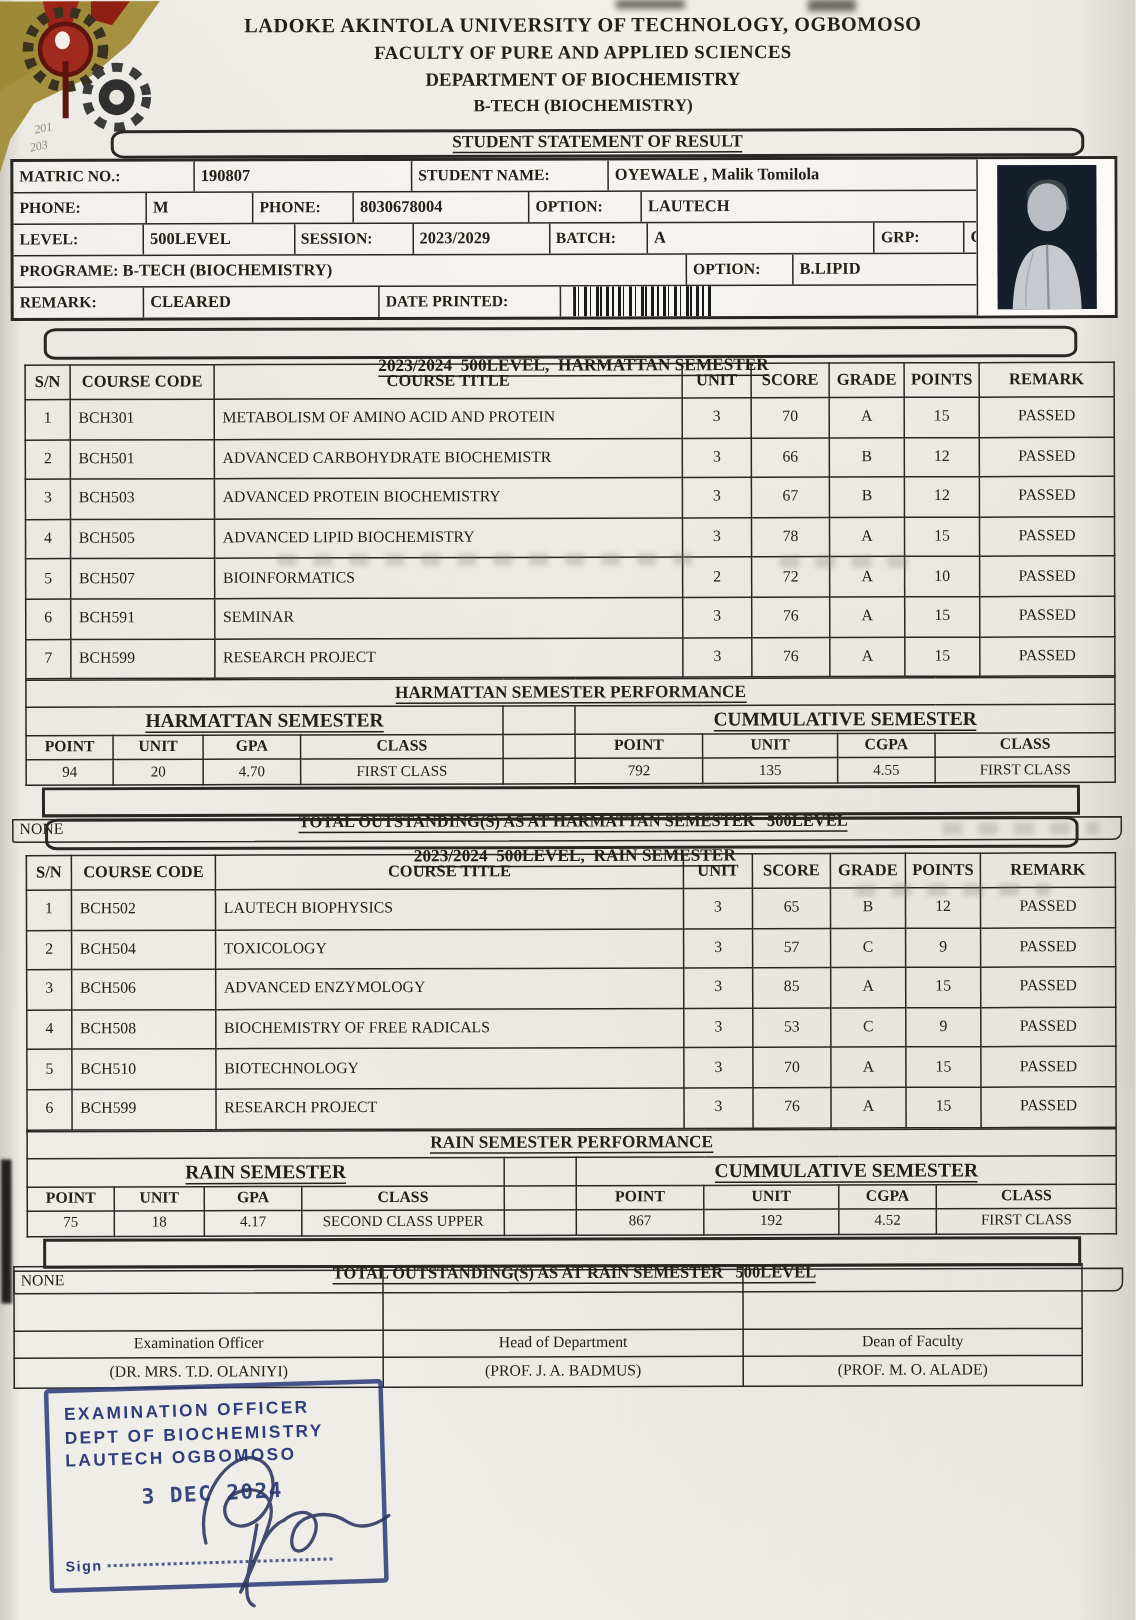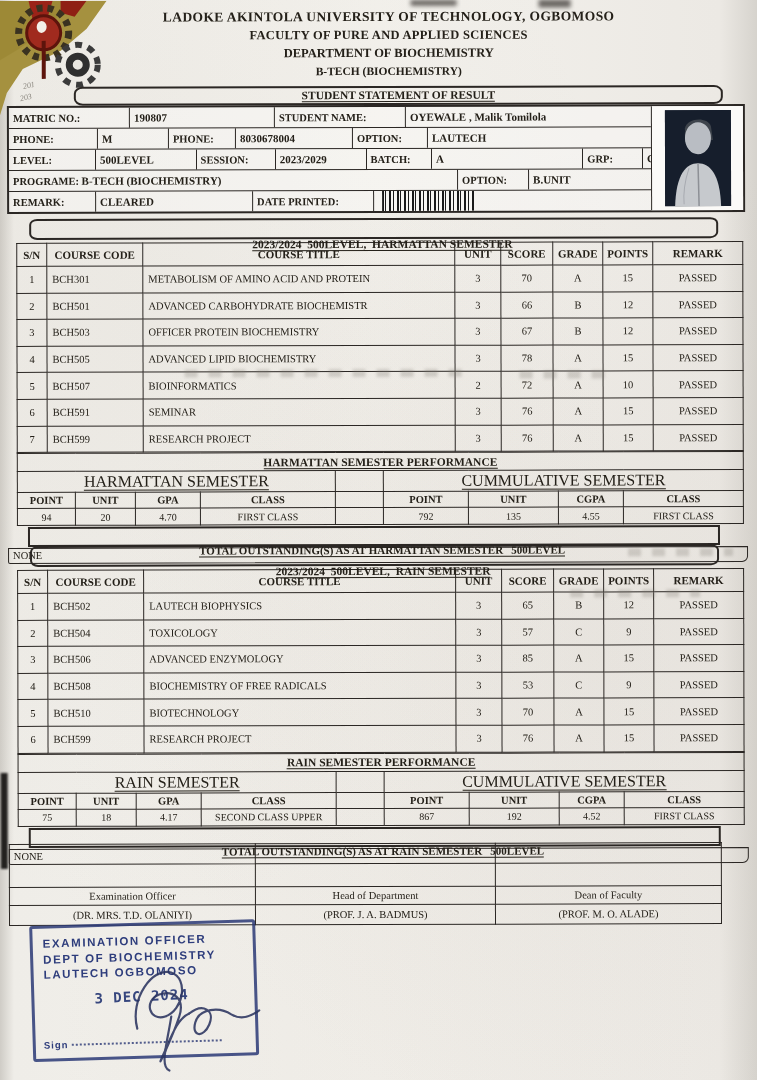--- a/index.html
+++ b/index.html
@@ -48,21 +48,21 @@
     line-height:16px;white-space:pre;}
   table{border-collapse:collapse;table-layout:fixed;}
   .course-table{margin-top:3px;margin-left:17px;width:726px;font-size:10.5px;}
   .course-table th,.course-table td{border:1.4px solid #2b2724;overflow:hidden;white-space:nowrap;}
   .course-table th{height:20px;font-size:11px;text-align:center;}
   .course-table td{height:23.6px;text-align:center;}
   .course-table td:nth-child(2),.course-table td:nth-child(3){text-align:left;padding-left:5px;}
   .perf-table{margin-left:17px;width:726px;font-size:10.5px;}
   .perf-table td{border:1.4px solid #2b2724;text-align:center;overflow:hidden;white-space:nowrap;}
   .perf-band-cell{height:15px;font-weight:bold;font-size:11.5px;}
-  .perf-title-row td{height:13px;font-weight:normal;font-size:16px;}
+  .perf-title-row td{height:13px;font-weight:bold;font-size:13px;}
   .perf-head-row td{height:13px;font-weight:bold;font-size:10.5px;}
   .perf-val-row td{height:14px;font-size:10px;}
   .out-band{margin-top:1px;margin-left:28px;width:688px;height:16px;border:2px solid #2b2724;
     text-align:center;font-size:11px;font-weight:bold;line-height:15px;white-space:pre;}
   .none-row{margin-top:1px;margin-left:8px;width:734px;height:14px;border:1.6px solid #2b2724;
     font-size:10.5px;padding-left:4px;line-height:14px;border-radius:0 0 6px 2px;}
   
   .sig-table{position:absolute;top:843px;left:8px;width:712px;font-size:10.5px;}
   .sig-table td{border:1.5px solid #2b2724;text-align:center;overflow:hidden;}
   .sig-empty-row td{height:40px;}
@@ -148,21 +148,21 @@
         <div class="cell val" style="width:146px">A</div>
         <div class="cell lbl" style="width:52px">GRP:</div>
         <div class="cell val" style="flex:1">G</div>
       </div>
       <div class="info-row">
         <div class="cell" style="width:440px">
           <span class="lbl">PROGRAME:</span>&nbsp;
           <span class="val">B-TECH (BIOCHEMISTRY)</span>
         </div>
         <div class="cell lbl" style="width:62px">OPTION:</div>
-        <div class="cell val" style="flex:1">B.UNIT</div>
+        <div class="cell val" style="flex:1">B.LIPID</div>
       </div>
       <div class="info-row">
         <div class="cell lbl" style="width:78px">REMARK:</div>
         <div class="cell val" style="width:148px">CLEARED</div>
         <div class="cell lbl" style="width:112px">DATE PRINTED:</div>
         <div class="cell" style="flex:1;border-right:none">
           <div class="barcode"></div>
         </div>
       </div>
     </div>
@@ -224,21 +224,21 @@
             <td>ADVANCED CARBOHYDRATE BIOCHEMISTR</td>
             <td>3</td>
             <td>66</td>
             <td>B</td>
             <td>12</td>
             <td>PASSED</td>
           </tr>
           <tr>
             <td>3</td>
             <td>BCH503</td>
-            <td>OFFICER PROTEIN BIOCHEMISTRY</td>
+            <td>ADVANCED PROTEIN BIOCHEMISTRY</td>
             <td>3</td>
             <td>67</td>
             <td>B</td>
             <td>12</td>
             <td>PASSED</td>
           </tr>
           <tr>
             <td>4</td>
             <td>BCH505</td>
             <td>ADVANCED LIPID BIOCHEMISTRY</td>

